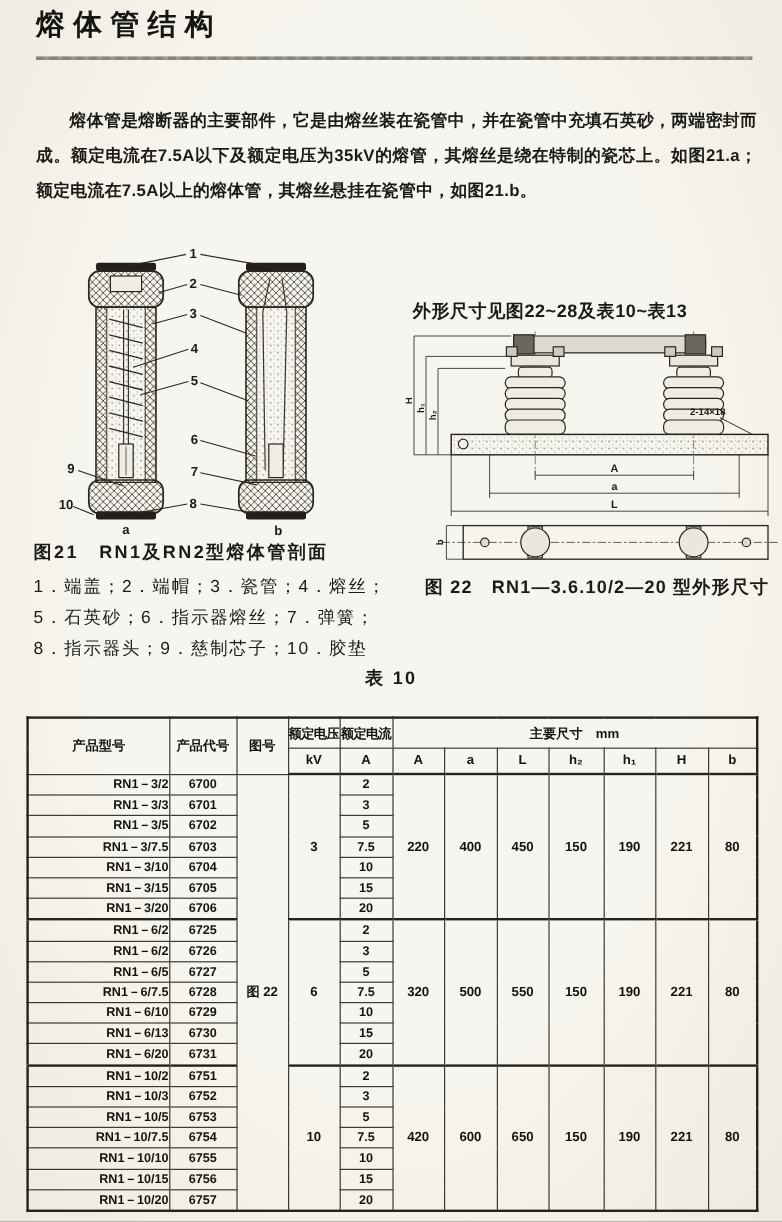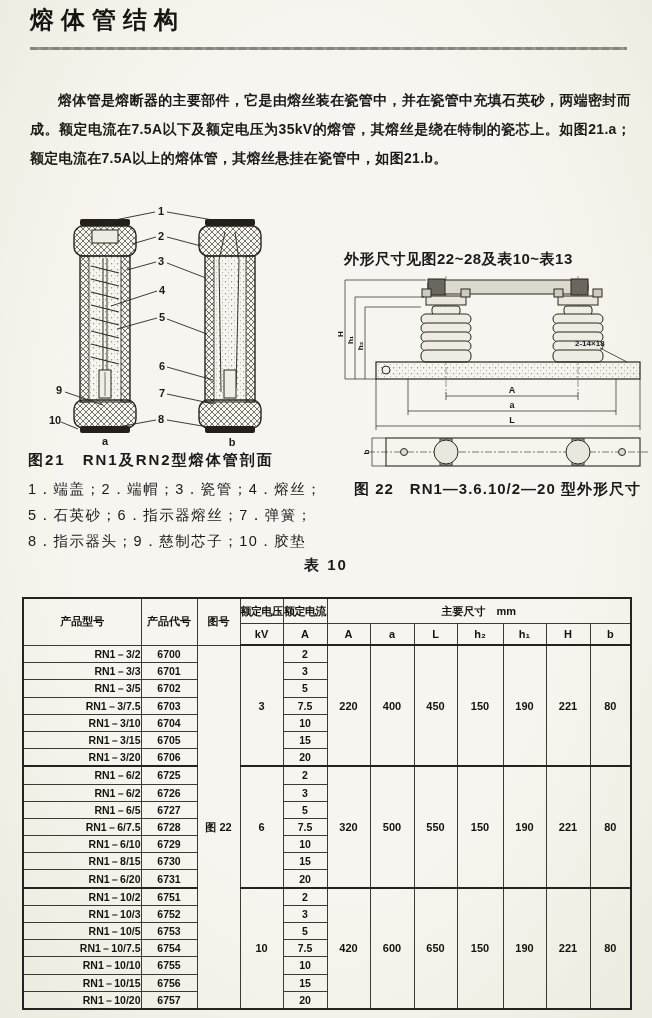--- a/index.html
+++ b/index.html
@@ -346,21 +346,21 @@
           <td class="c-model">RN1－6/7.5</td>
           <td class="c-code">6728</td>
           <td class="c-curr">7.5</td>
         </tr>
         <tr>
           <td class="c-model">RN1－6/10</td>
           <td class="c-code">6729</td>
           <td class="c-curr">10</td>
         </tr>
         <tr>
-          <td class="c-model">RN1－8/15</td>
+          <td class="c-model">RN1－6/13</td>
           <td class="c-code">6730</td>
           <td class="c-curr">15</td>
         </tr>
         <tr>
           <td class="c-model">RN1－6/20</td>
           <td class="c-code">6731</td>
           <td class="c-curr">20</td>
         </tr>
         <tr class="grp">
           <td class="c-model">RN1－10/2</td>

